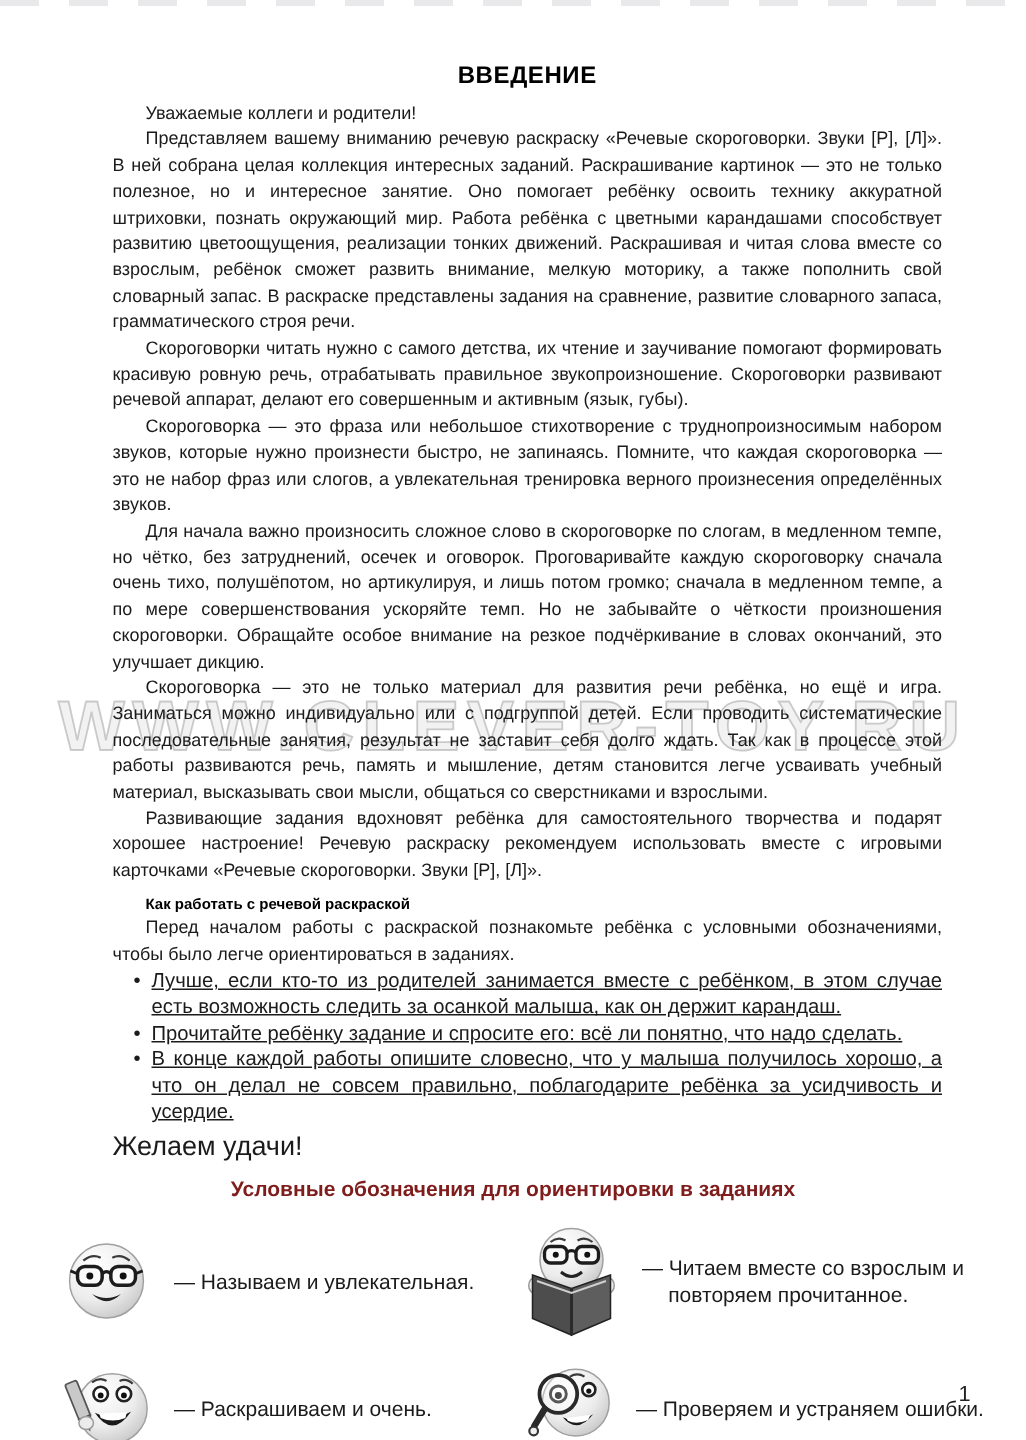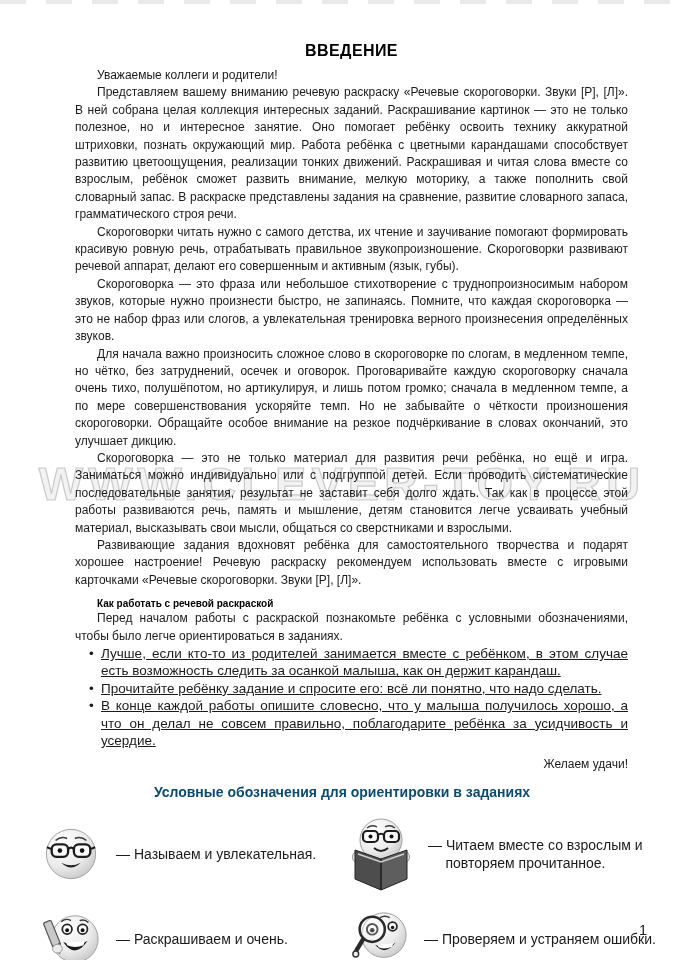--- a/index.html
+++ b/index.html
@@ -28,23 +28,23 @@
   }
   .howto-heading{
     margin:9px 0 1px 0;font-size:10px;font-weight:bold;color:#000;text-indent:22px;
   }
   .bullets{list-style:none;margin:0;padding:0 0 0 14px;text-decoration:underline;}
   .bullets li{
     position:relative;padding-left:12px;text-align:justify;
     font-size:13.5px;line-height:17.4px;
   }
   .bullets li::before{content:"\2022";position:absolute;left:0;top:0;}
-  .closing{margin:7px 0 0 0;text-align:right;font-size:12px;text-indent:0;}
+  .closing{margin:7px 0 0 0;text-align:left;font-size:18px;text-indent:0;}
   .legend-section{position:absolute;left:0;right:0;top:784px;}
-  .legend-heading{margin:0;text-align:center;font-size:14px;font-weight:bold;color:#0c4a6e;}
+  .legend-heading{margin:0;text-align:center;font-size:14px;font-weight:bold;color:#7f1d1d;}
   .legend-grid{
     display:grid;grid-template-columns:300px auto;row-gap:16px;column-gap:8px;
     align-items:center;margin-top:16px;padding:0 22px 0 40px;
   }
   .legend-item{display:flex;align-items:center;gap:14px;}
   .legend-icon{flex:0 0 62px;display:flex;justify-content:center;align-items:center;}
   .legend-label{
     font-size:14px;line-height:18.5px;max-width:232px;
     padding-left:1.25em;text-indent:-1.25em;
   }

